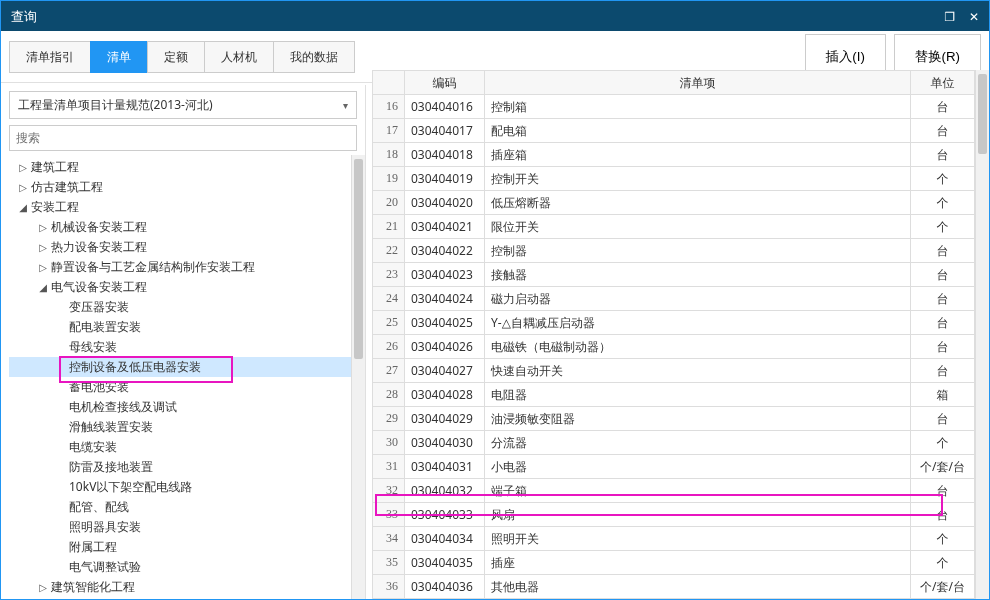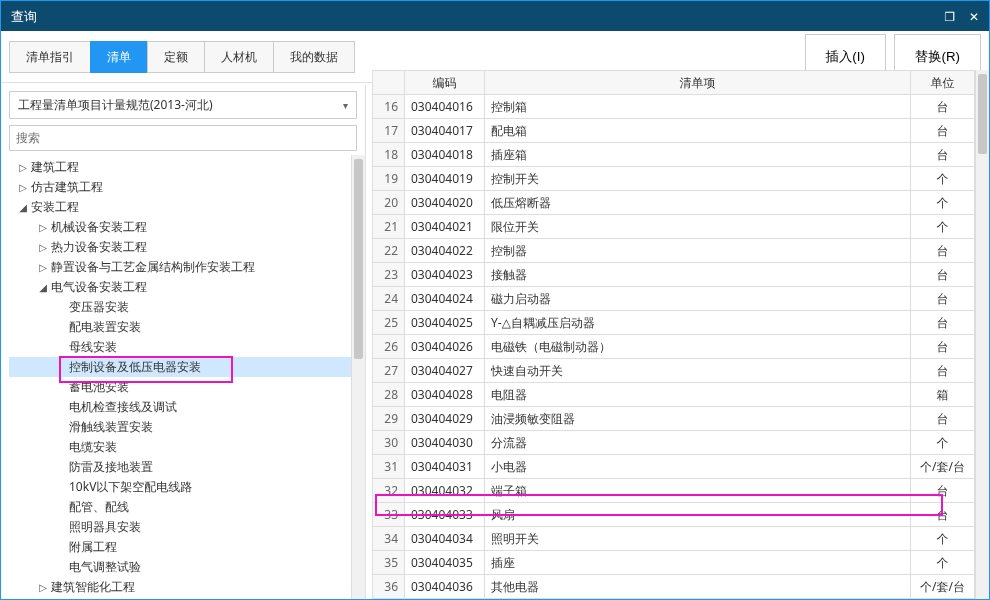--- a/index.html
+++ b/index.html
@@ -33,21 +33,21 @@
 .tree-node.selected { background: #cfe8ff; }
 .tree-vscroll { position: absolute; right: 0; top: 0; bottom: 0; width: 14px; background: #f1f1f1; border-left: 1px solid #ddd; }
 .tree-vscroll .thumb { position: absolute; left: 2px; right: 2px; top: 4px; height: 200px; background: #c7c7c7; border-radius: 2px; }
 .splitter { width: 6px; background: #f7f7f7; cursor: col-resize; border-left: 1px solid #ddd; border-right: 1px solid #ddd; }
 .right-col { flex: 1; display: flex; flex-direction: column; min-width: 0; }
 .table-area { flex: 1; display: flex; min-height: 0; }
 .table-scroll { flex: 1; overflow: hidden; position: relative; }
 table.data { width: 100%; border-collapse: collapse; table-layout: fixed; }
 table.data th, table.data td { border: 1px solid #ddd; padding: 2px 6px; height: 24px; font-size: 12px; text-align: left; overflow: hidden; }
 table.data th { background: #f7f7f7; text-align: center; font-weight: normal; }
-table.data td.rownum { text-align: right; background: #f7f7f7; color: #666; width: 32px; padding-right: 6px; }
+table.data td.rownum { text-align: right; background: #f7f7f7; color: #666; width: 32px; padding-right: 6px; font-family: Liberation Serif, serif; }
 .col-code { width: 80px; margin-left: 16px; }
 .col-unit { width: 64px; text-align: center !important; }
 .col-desc { }
 .right-vscroll { width: 14px; background: #f1f1f1; border-left: 1px solid #ddd; position: relative; }
 .right-vscroll .thumb { position: absolute; left: 2px; right: 2px; top: 4px; height: 80px; background: #c7c7c7; border-radius: 2px; }
 
 .hl { position: absolute; border: 2px solid #e815c0; pointer-events: none; }
 .hl.tree-hl { left: 58px; top: 201px; width: 174px; height: 27px; }
 .hl.row-hl { left: 3px; top: 424px; width: 568px; height: 22px; }
 </style>

